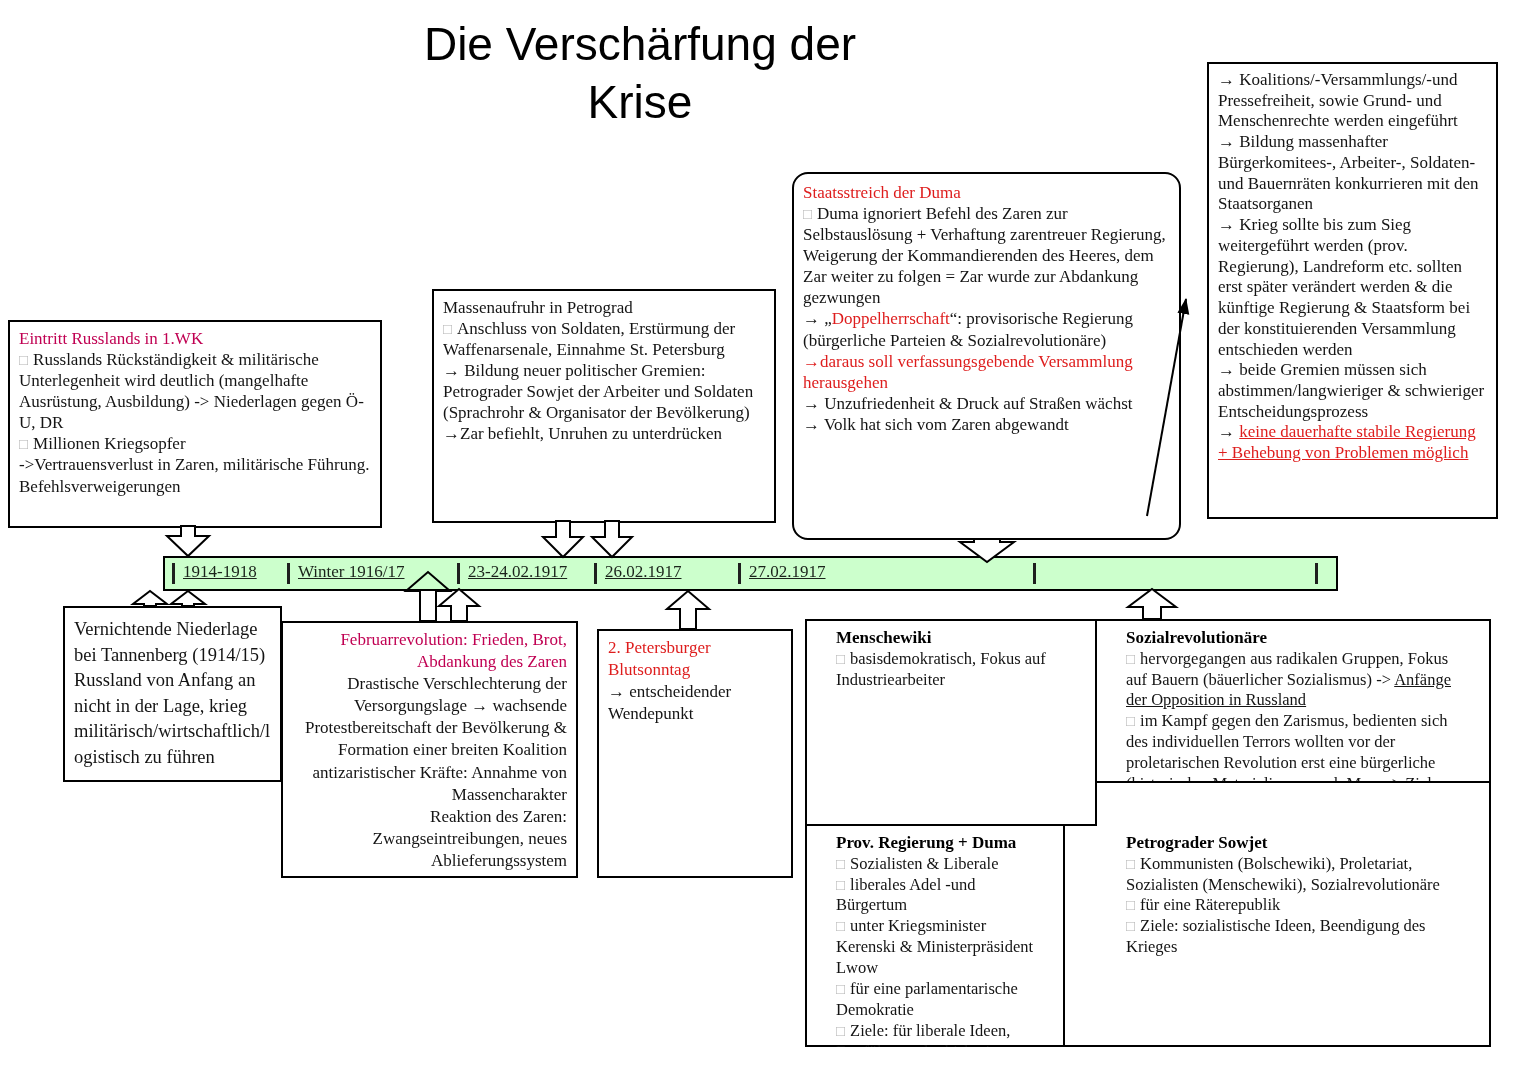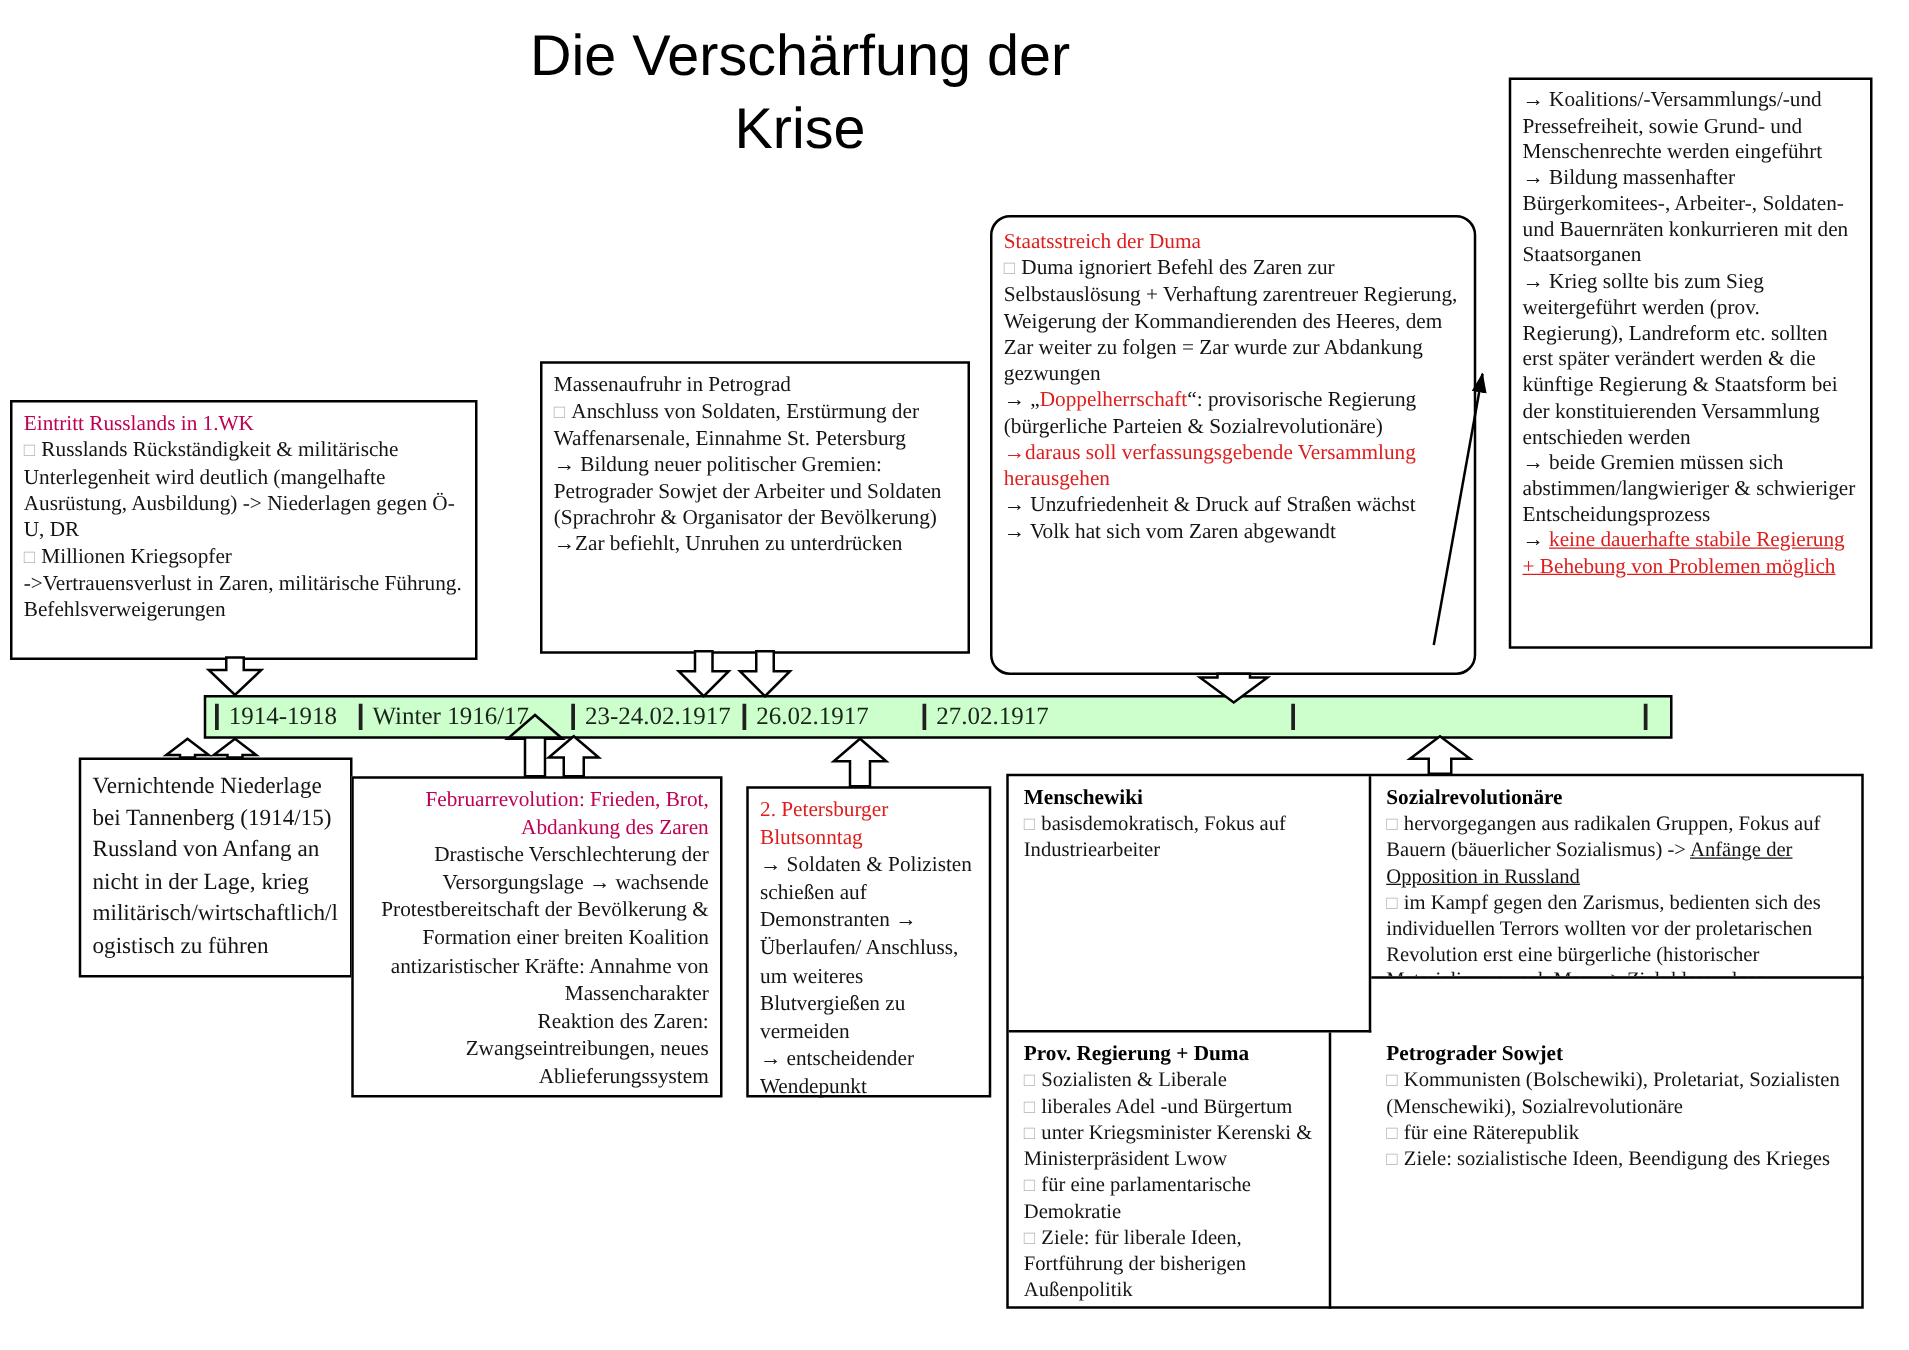--- a/index.html
+++ b/index.html
@@ -31,25 +31,25 @@
   .gap{margin-top:12px;}
   .blt{color:var(--bullet);margin-right:5px;font-size:15px;}
   .wrapany{overflow-wrap:anywhere;}
   
   .timeline{
     position:absolute;left:163px;top:556px;width:1175px;height:35px;
     background:var(--timeline_green);border:2px solid #000;box-sizing:border-box;
   }
   .tick{position:absolute;top:5px;width:3px;height:21px;background:#1f1f1f;}
   .tick-label{
-    position:absolute;top:3px;font-size:20px;color:#1b241b;white-space:nowrap;
+    position:absolute;top:3px;font-size:17px;color:#1b241b;white-space:nowrap;text-decoration:underline;
   }
   
   .grid{position:absolute;left:805px;top:619px;width:686px;height:428px;border:2px solid #000;box-sizing:border-box;background:#fff;}
-  .cell{position:absolute;box-sizing:border-box;padding:6px 12px;overflow:hidden;font-size:16.5px;line-height:1.27;}
+  .cell{position:absolute;box-sizing:border-box;padding:6px 29px;overflow:hidden;font-size:16.5px;line-height:1.27;}
   .cell h3{margin:0;font-size:17px;color:#000;}
   .cell p{margin:0;}
   .cell-tl{left:0;top:0;width:290px;height:205px;border-right:2px solid #000;border-bottom:2px solid #000;}
   .cell-tr{left:290px;top:0;width:394px;height:162px;border-bottom:2px solid #000;}
   .cell-bl{left:0;top:205px;width:258px;height:221px;border-right:2px solid #000;}
   .cell-br{left:290px;top:205px;width:394px;height:221px;}
   
   .b-eintritt{left:8px;top:320px;width:374px;height:208px;}
   .b-massenaufruhr{left:432px;top:289px;width:344px;height:234px;}
   .b-staatsstreich{left:792px;top:172px;width:389px;height:368px;padding-top:8px;border-radius:16px;}
@@ -103,21 +103,20 @@
   </div>
 
   <div class="box b-februarrevolution">
     <p class="box-title crimson">Februarrevolution: Frieden, Brot, Abdankung des Zaren</p>
     <p>Drastische Verschlechterung der Versorgungslage → wachsende Protestbereitschaft der Bevölkerung &amp; Formation einer breiten Koalition antizaristischer Kräfte: Annahme von Massencharakter</p>
     <p class="gap">Reaktion des Zaren: Zwangseintreibungen, neues Ablieferungssystem</p>
   </div>
 
   <div class="box b-blutsonntag">
     <p class="box-title red">2. Petersburger Blutsonntag</p>
-    <p>→ Soldaten &amp; Polizisten schießen auf Demonstranten → Überlaufen/ Anschluss, um weiteres Blutvergießen zu vermeiden</p>
     <p>→ entscheidender Wendepunkt</p>
   </div>
 
   <div class="timeline">
     <div class="tick" style="left:7px"></div>
     <span class="tick-label" style="left:18px">1914-1918</span>
     <div class="tick" style="left:122px"></div>
     <span class="tick-label" style="left:133px">Winter 1916/17</span>
     <div class="tick" style="left:292px"></div>
     <span class="tick-label" style="left:303px">23-24.02.1917</span>

